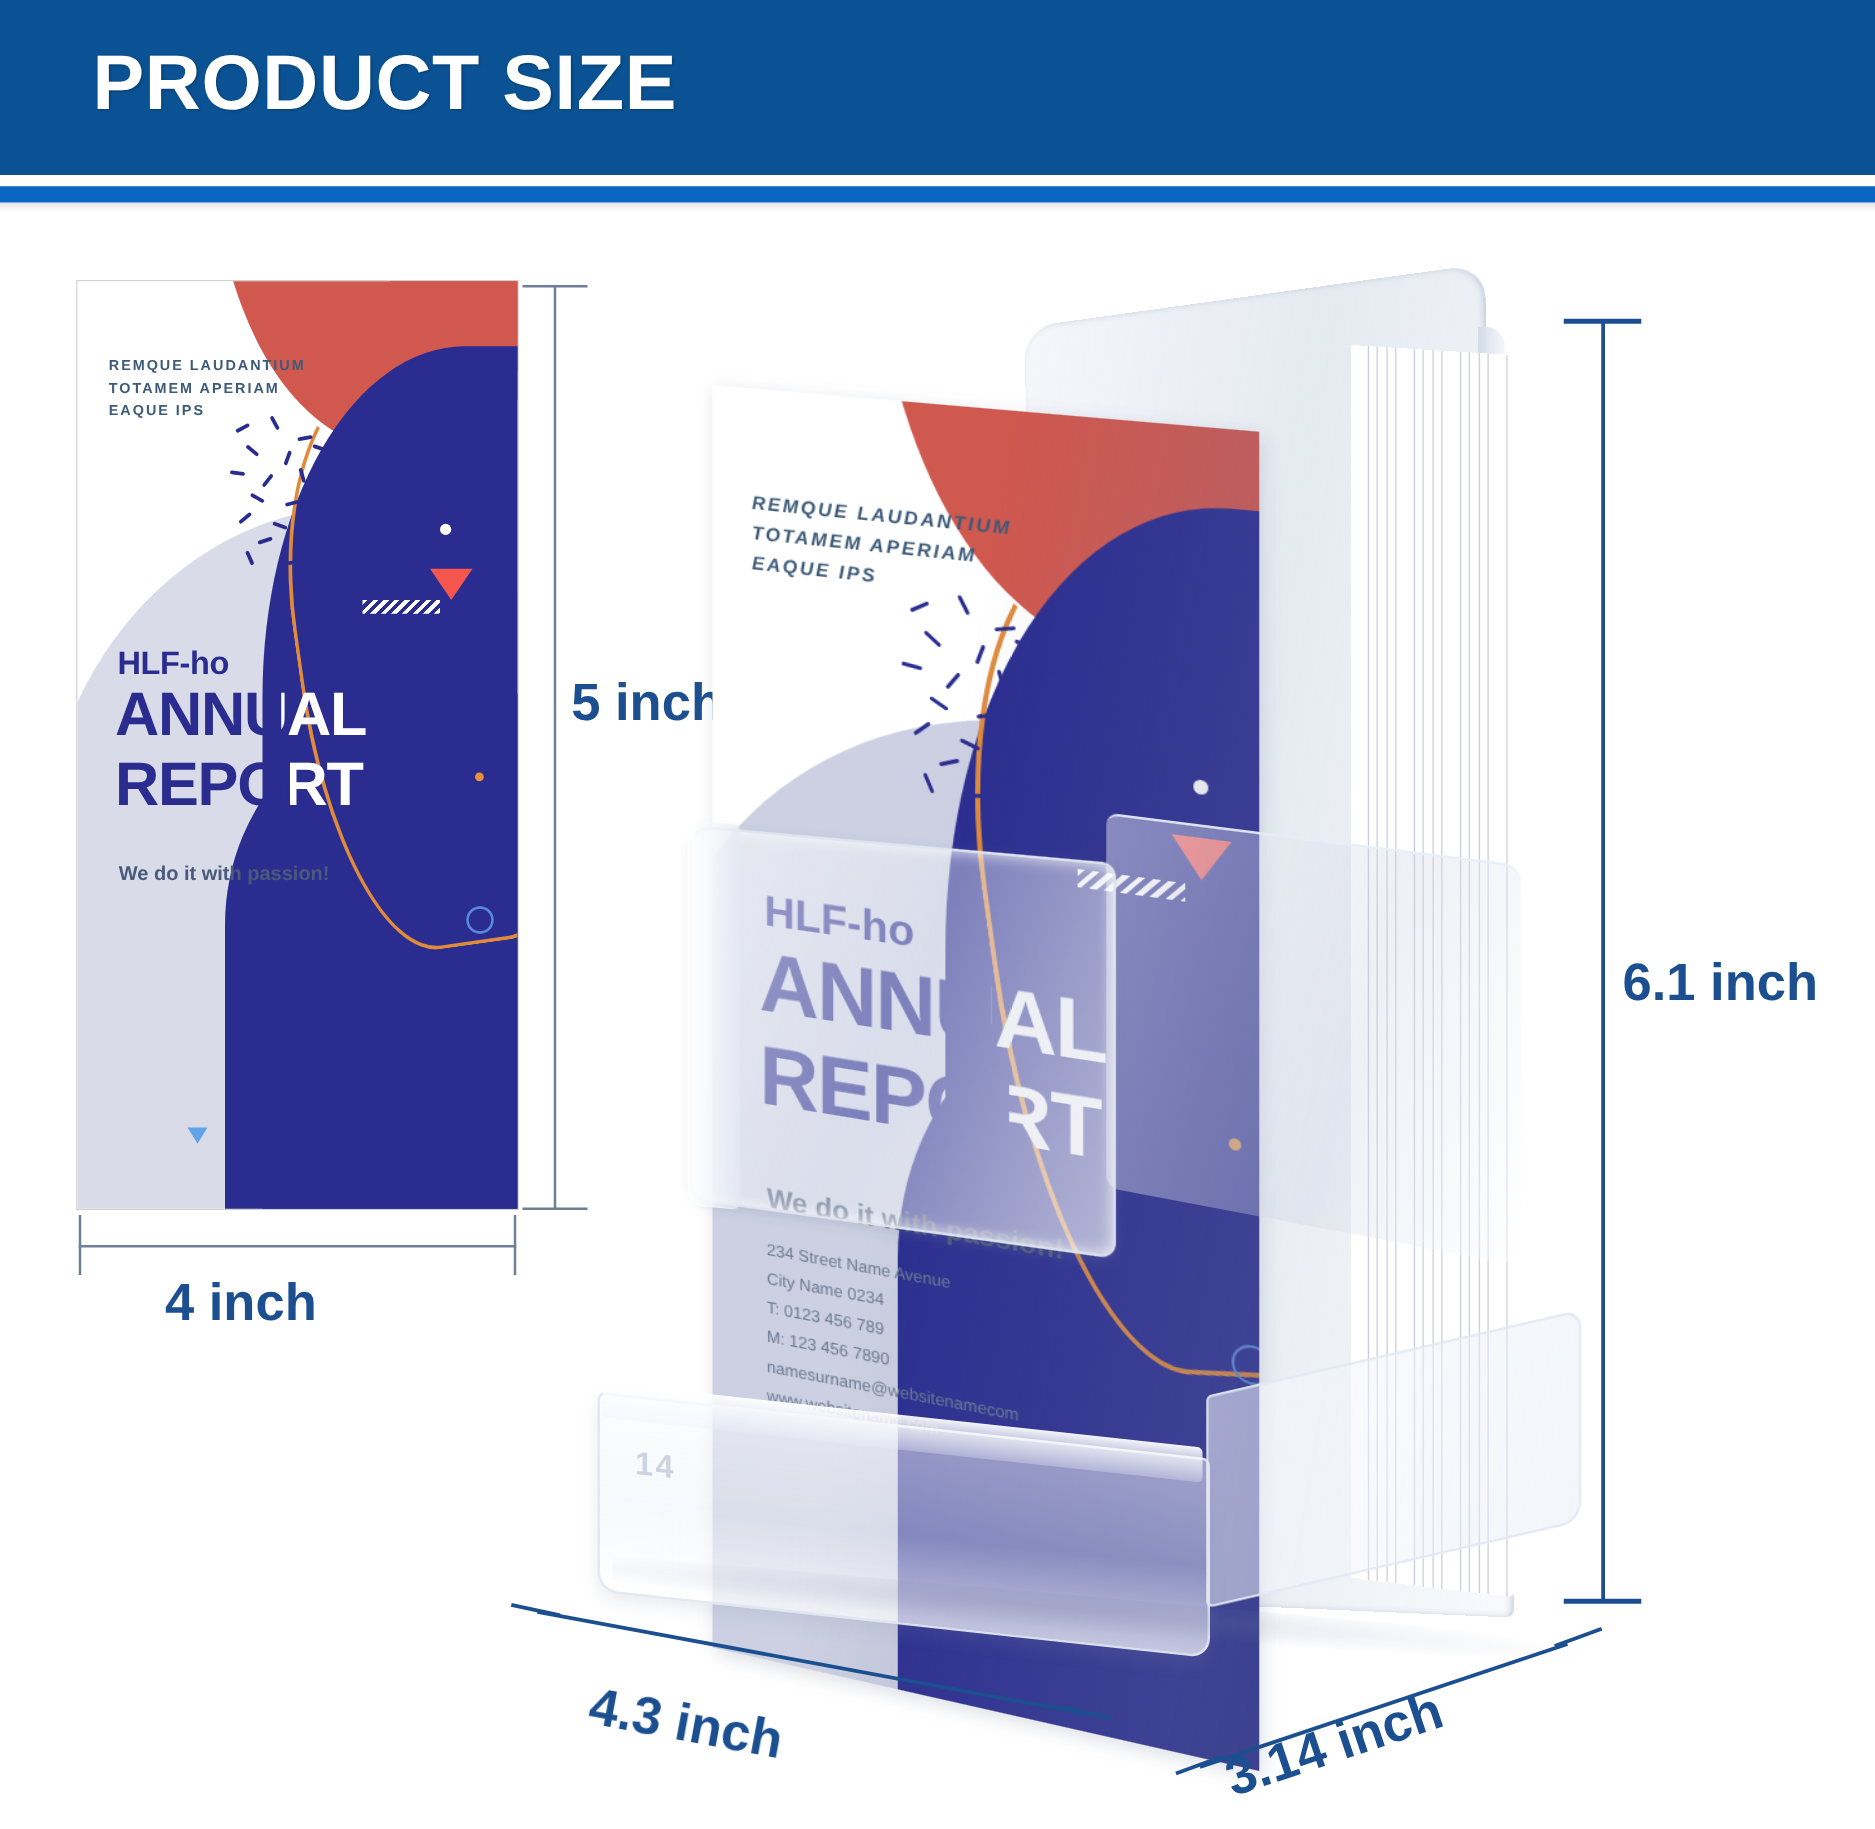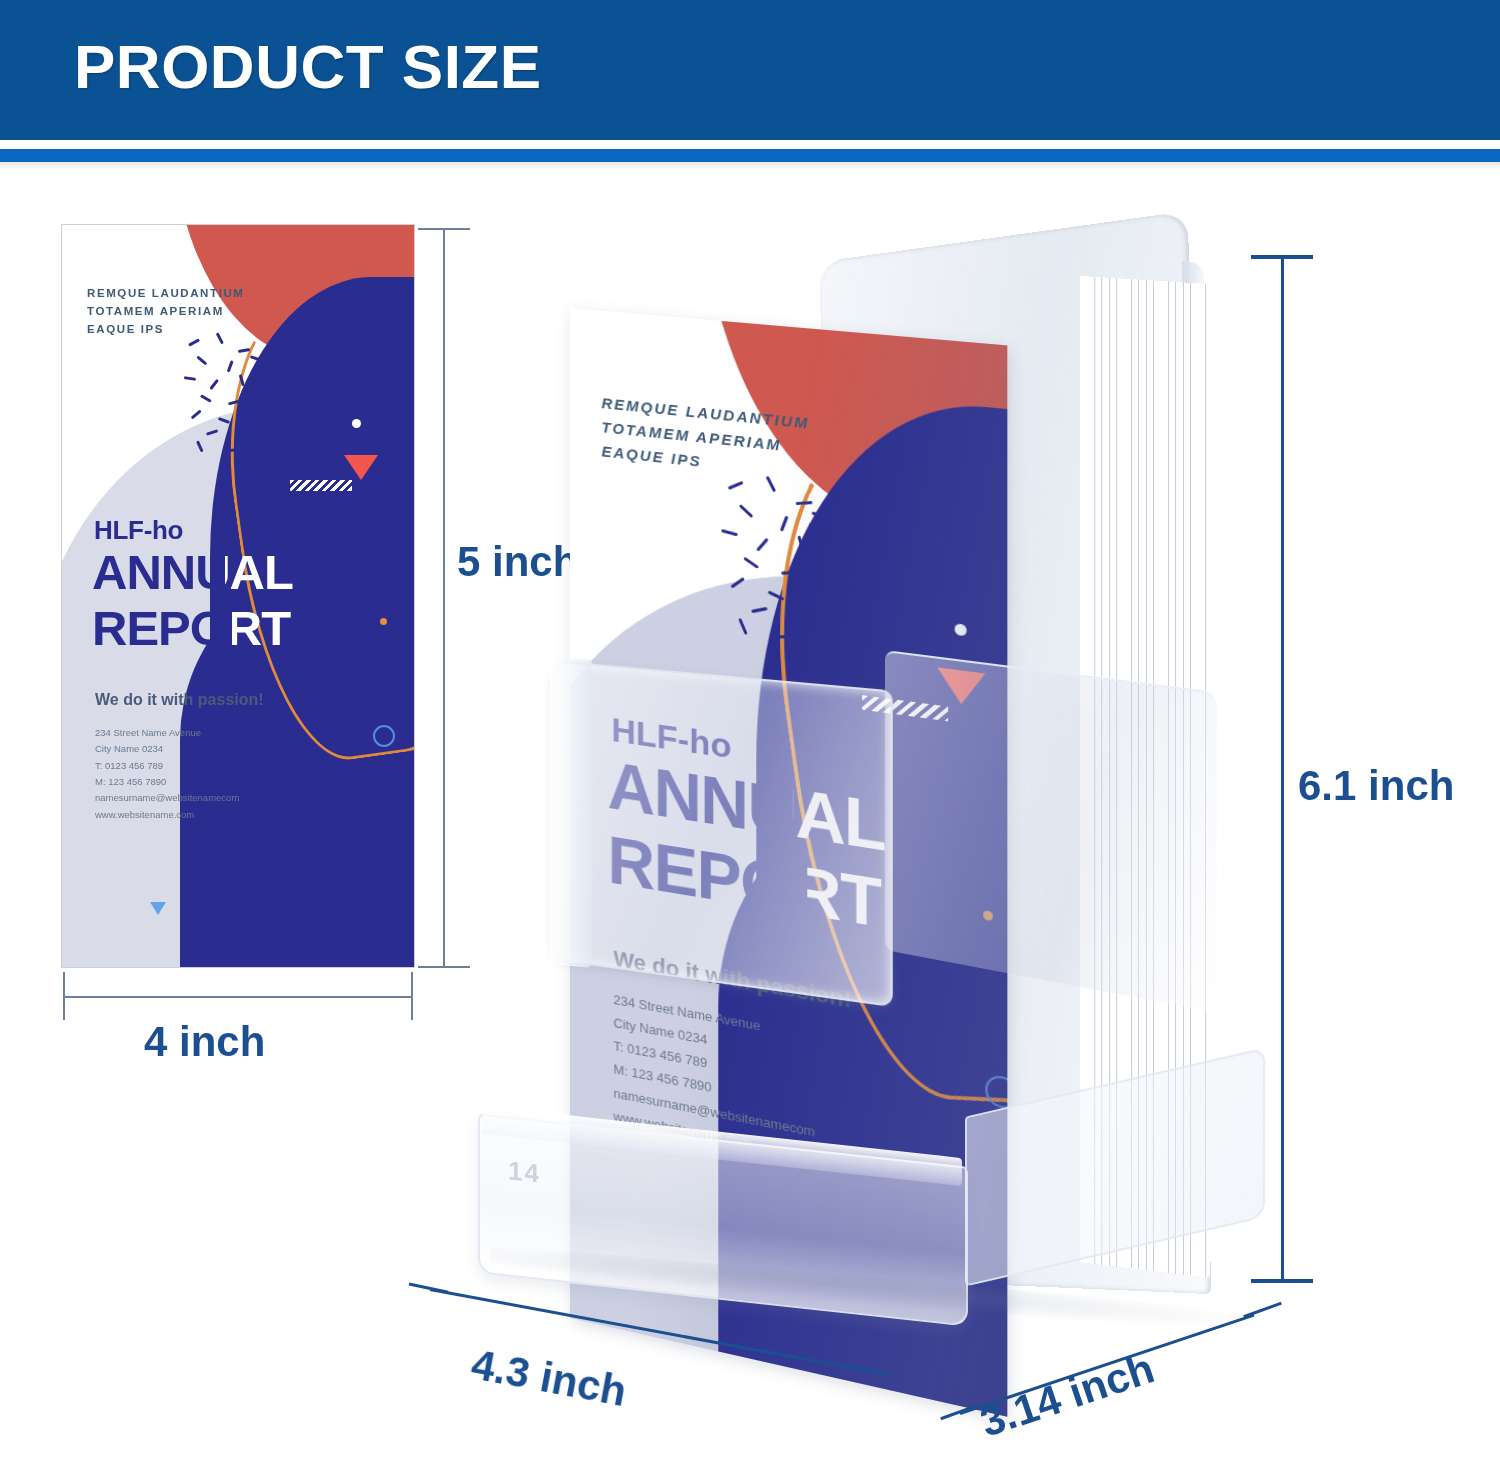--- a/index.html
+++ b/index.html
@@ -136,21 +136,21 @@
   .dim-v-9-cap-t { left:418px; top:228px; width:52px; height:1.6px; background:#6d8098; }
   .dim-v-9-cap-b { left:418px; top:966px; width:52px; height:1.6px; background:#6d8098; }
   .lbl-9 {
     position:absolute; left:457px; top:538px;
     font-size:42px; font-weight:bold; color:#1b4f8f; white-space:nowrap;
   }
   .dim-h-4 { left:63px; top:996px; width:350px; height:1.6px; background:#6d8098; }
   .dim-h-4-cap-l { left:63px; top:972px; width:1.6px; height:48px; background:#6d8098; }
   .dim-h-4-cap-r { left:411px; top:972px; width:1.6px; height:48px; background:#6d8098; }
   .lbl-4 {
-    position:absolute; left:144px; top:1018px;
+    position:absolute; left:132px; top:1018px;
     font-size:42px; font-weight:bold; color:#1b4f8f; white-space:nowrap;
   }
 
   
   .prod { position:absolute; left:420px; top:220px; width:860px; height:1140px; }
 
   
   .acr-back {
     position:absolute; left:420px; top:38px; width:360px; height:1020px;
     background: linear-gradient(100deg, rgba(244,246,250,0.96) 0%, rgba(226,232,240,0.9) 45%, rgba(248,250,252,0.98) 100%);
@@ -380,26 +380,20 @@
     <div class="fl-dot-w"></div>
     <div class="fl-tri"></div>
     <div class="fl-zig"></div>
     <div class="fl-brand">HLF-ho</div>
     <div class="fl-annual">ANNUAL</div>
     <div class="fl-report">REPORT</div>
     <div class="fl-annual-w">ANNUAL</div>
     <div class="fl-report-w">REPORT</div>
     <div class="fl-dot-o"></div>
     <div class="fl-pass">We do it with passion!</div>
-    <div class="fl-contact">234 Street Name Avenue
-City Name 0234
-T: 0123 456 789
-M: 123 456 7890
-namesurname@websitenamecom
-www.websitename.com</div>
     <div class="fl-circle"></div>
     <div class="fl-tri-b"></div>
   </div>
 
   <div class="dim dim-v-9-cap-t"></div>
   <div class="dim dim-v-9"></div>
   <div class="dim dim-v-9-cap-b"></div>
   <div class="lbl-9">5 inch</div>
 
   <div class="dim dim-h-4-cap-l"></div>

